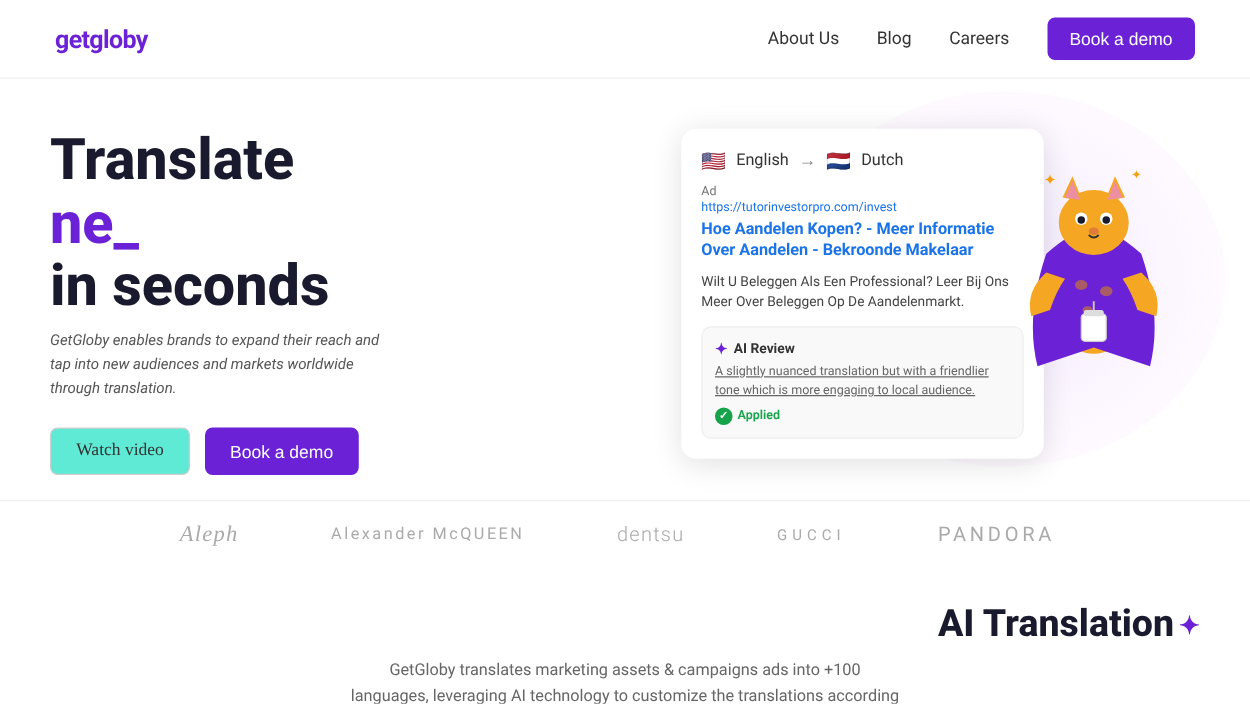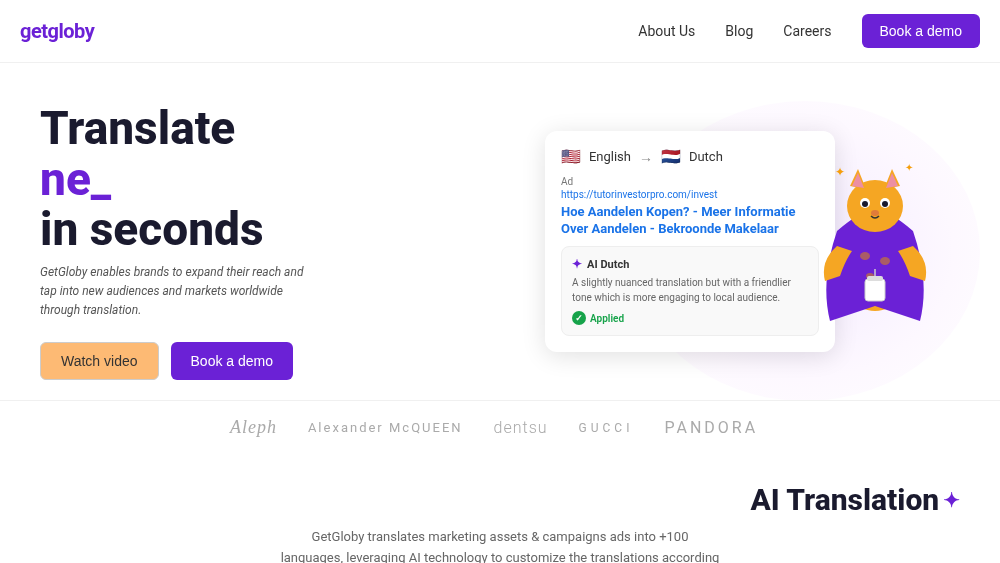--- a/index.html
+++ b/index.html
@@ -9,21 +9,21 @@
       width: 1000px;
       height: 563px;
       overflow: hidden;
     }
 
     
     .navbar {
       display: flex;
       align-items: center;
       justify-content: space-between;
-      padding: 14px 20px;
+      padding: 14px 44px;
       background: #fff;
       border-bottom: 1px solid #f0f0f0;
       gap: 24px;
     }
     .logo {
       font-size: 20px;
       font-weight: 700;
       color: #6b21d6;
       letter-spacing: -0.5px;
     }
@@ -48,21 +48,20 @@
       font-weight: 500;
       cursor: pointer;
     }
 
     
     .hero {
       display: flex;
       padding: 30px 40px 20px 40px;
       position: relative;
       overflow: hidden;
-      align-items: center;
     }
     .hero-left {
       flex: 0 0 380px;
       padding-top: 10px;
     }
     .hero-title {
       font-size: 46px;
       font-weight: 800;
       color: #1a1a2e;
       line-height: 1.1;
@@ -78,28 +77,29 @@
       max-width: 280px;
       margin-bottom: 22px;
       margin-top: 8px;
       font-style: italic;
     }
     .hero-buttons {
       display: flex;
       gap: 12px;
     }
     .btn-watch {
-      background: #fdba74;
+      background: #5eead4;
       color: #333;
       border: 1.5px solid #ccc;
       padding: 10px 20px;
       border-radius: 6px;
       font-size: 14px;
       font-weight: 500;
       cursor: pointer;
+      font-family: Liberation Serif, serif;
     }
     .btn-book {
       background: #6b21d6;
       color: #fff;
       border: none;
       padding: 10px 20px;
       border-radius: 6px;
       font-size: 14px;
       font-weight: 500;
       cursor: pointer;
@@ -220,20 +220,21 @@
     }
     .ai-star {
       color: #6b21d6;
       font-size: 12px;
     }
     .ai-review-text {
       font-size: 10px;
       color: #666;
       line-height: 1.5;
       margin-bottom: 6px;
+      text-decoration: underline;
     }
     .applied-badge {
       display: flex;
       align-items: center;
       gap: 4px;
       font-size: 10px;
       color: #16a34a;
       font-weight: 600;
     }
     .check-circle {
@@ -268,21 +269,21 @@
       letter-spacing: 4px;
       z-index: 1;
     }
 
     
     .logos-section {
       padding: 16px 40px 20px 28px;
       display: flex;
       align-items: center;
       justify-content: center;
-      gap: 31px;
+      gap: 74px;
       border-top: 1px solid #f0f0f0;
     }
     .logo-brand {
       font-size: 18px;
       color: #aaa;
       font-weight: 500;
       letter-spacing: 1px;
     }
     .logo-brand.aleph { font-family: Georgia, serif; font-style: italic; }
     .logo-brand.mcqueen { font-size: 13px; letter-spacing: 2px; font-weight: 400; }
@@ -357,25 +358,26 @@
         <span>English</span>
         <span class="arrow-icon">→</span>
         <span class="flag">🇳🇱</span>
         <span>Dutch</span>
       </div>
 
 
       <div class="ad-label">Ad</div>
       <div class="ad-url">https://tutorinvestorpro.com/invest</div>
       <div class="ad-title">Hoe Aandelen Kopen? - Meer Informatie Over Aandelen - Bekroonde Makelaar</div>
+      <div class="ad-body">Wilt U Beleggen Als Een Professional? Leer Bij Ons Meer Over Beleggen Op De Aandelenmarkt.</div>
 
       <div class="ai-review-box">
         <div class="ai-review-header">
           <span class="ai-star">✦</span>
-          <span>AI Dutch</span>
+          <span>AI Review</span>
         </div>
         <div class="ai-review-text">A slightly nuanced translation but with a friendlier tone which is more engaging to local audience.</div>
         <div class="applied-badge">
           <div class="check-circle">✓</div>
           <span>Applied</span>
         </div>
       </div>
     </div>
 
     <div class="mascot">

